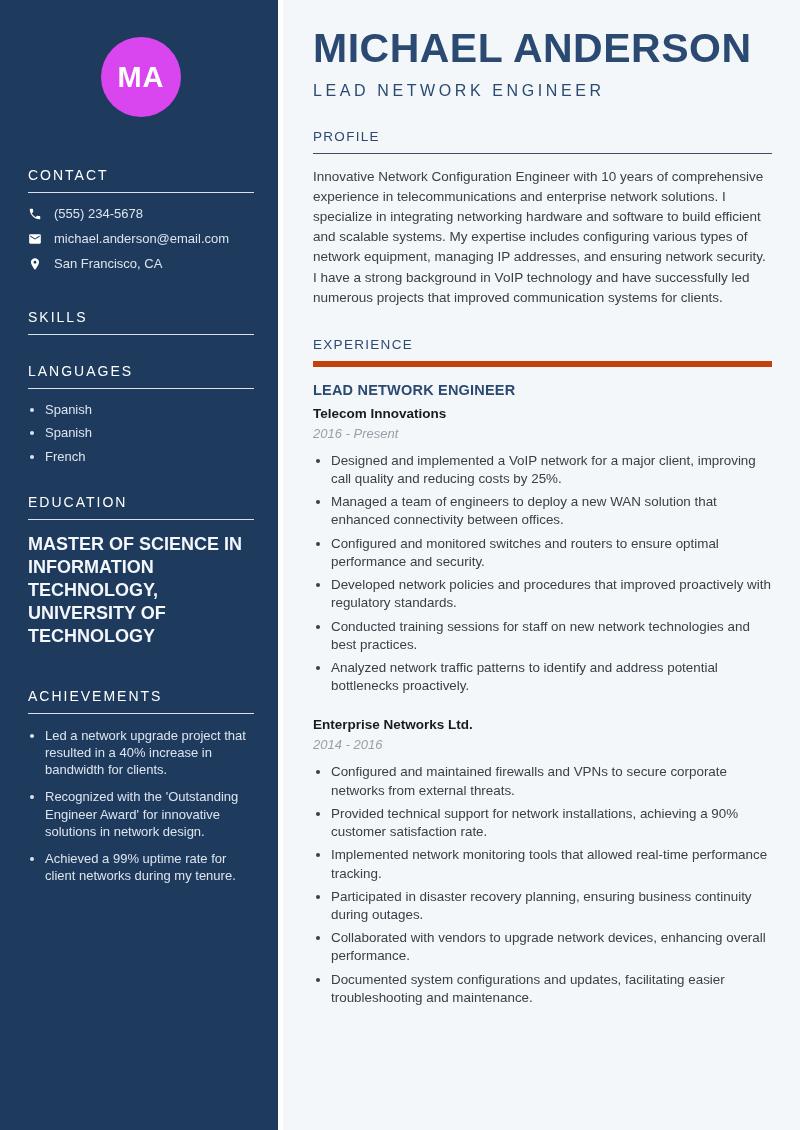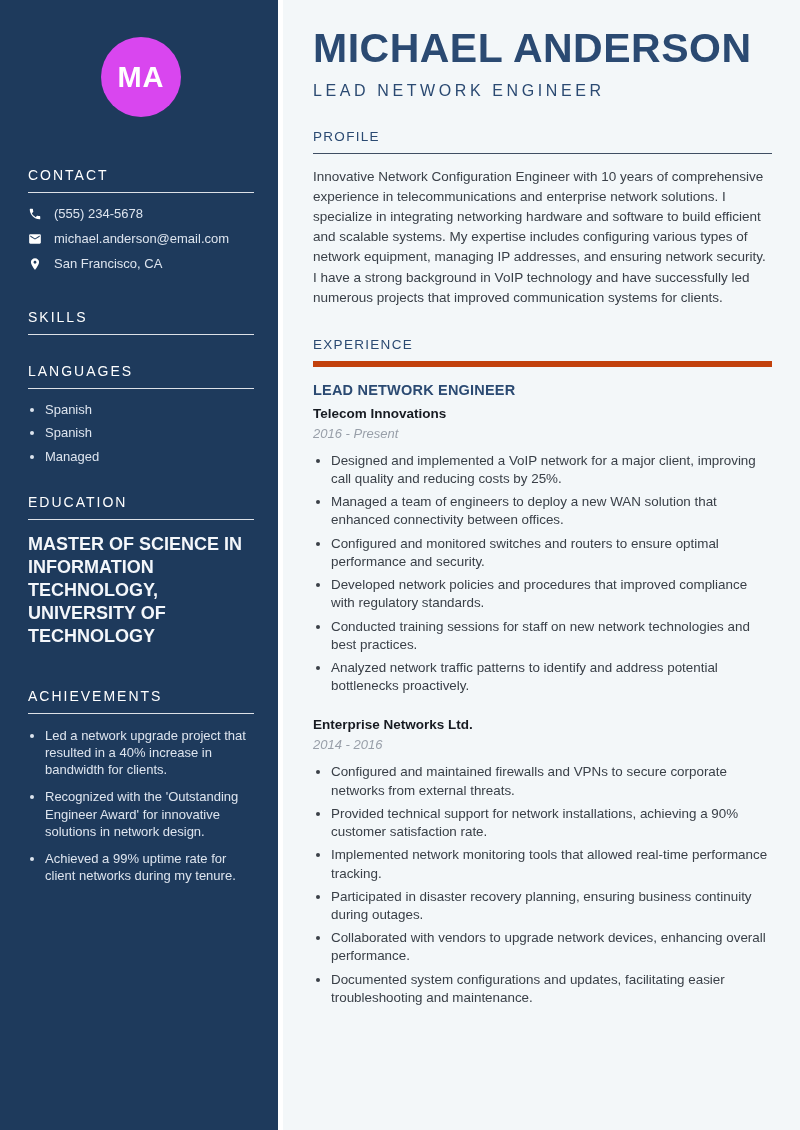--- a/index.html
+++ b/index.html
@@ -92,21 +92,21 @@
     <section class="side-section">
       <h2 class="side-h">SKILLS</h2>
     </section>
 
     <section class="side-section lang">
       <h2 class="side-h">LANGUAGES</h2>
       <ul class="side-list">
 
       <li>Spanish</li>
           <li>Spanish</li>
-          <li>Managed</li>
+          <li>French</li>
         </ul>
     </section>
 
     <section class="side-section edu">
       <h2 class="side-h">EDUCATION</h2>
       <p class="degree">MASTER OF SCIENCE IN INFORMATION TECHNOLOGY, UNIVERSITY OF TECHNOLOGY</p>
     </section>
 
     <section class="side-section achv">
       <h2 class="side-h">ACHIEVEMENTS</h2>
@@ -133,21 +133,21 @@
 
       <article class="job">
         <h3 class="job-title">LEAD NETWORK ENGINEER</h3>
         <div class="company">Telecom Innovations</div>
         <div class="dates">2016 - Present</div>
         <ul class="job-bullets">
 
         <li>Designed and implemented a VoIP network for a major client, improving call quality and reducing costs by 25%.</li>
             <li>Managed a team of engineers to deploy a new WAN solution that enhanced connectivity between offices.</li>
             <li>Configured and monitored switches and routers to ensure optimal performance and security.</li>
-            <li>Developed network policies and procedures that improved compliance with regulatory standards.</li>
+            <li>Developed network policies and procedures that improved proactively with regulatory standards.</li>
             <li>Conducted training sessions for staff on new network technologies and best practices.</li>
             <li>Analyzed network traffic patterns to identify and address potential bottlenecks proactively.</li>
           </ul>
       </article>
 
       <article class="job">
         <div class="company">Enterprise Networks Ltd.</div>
         <div class="dates">2014 - 2016</div>
         <ul class="job-bullets">
 

